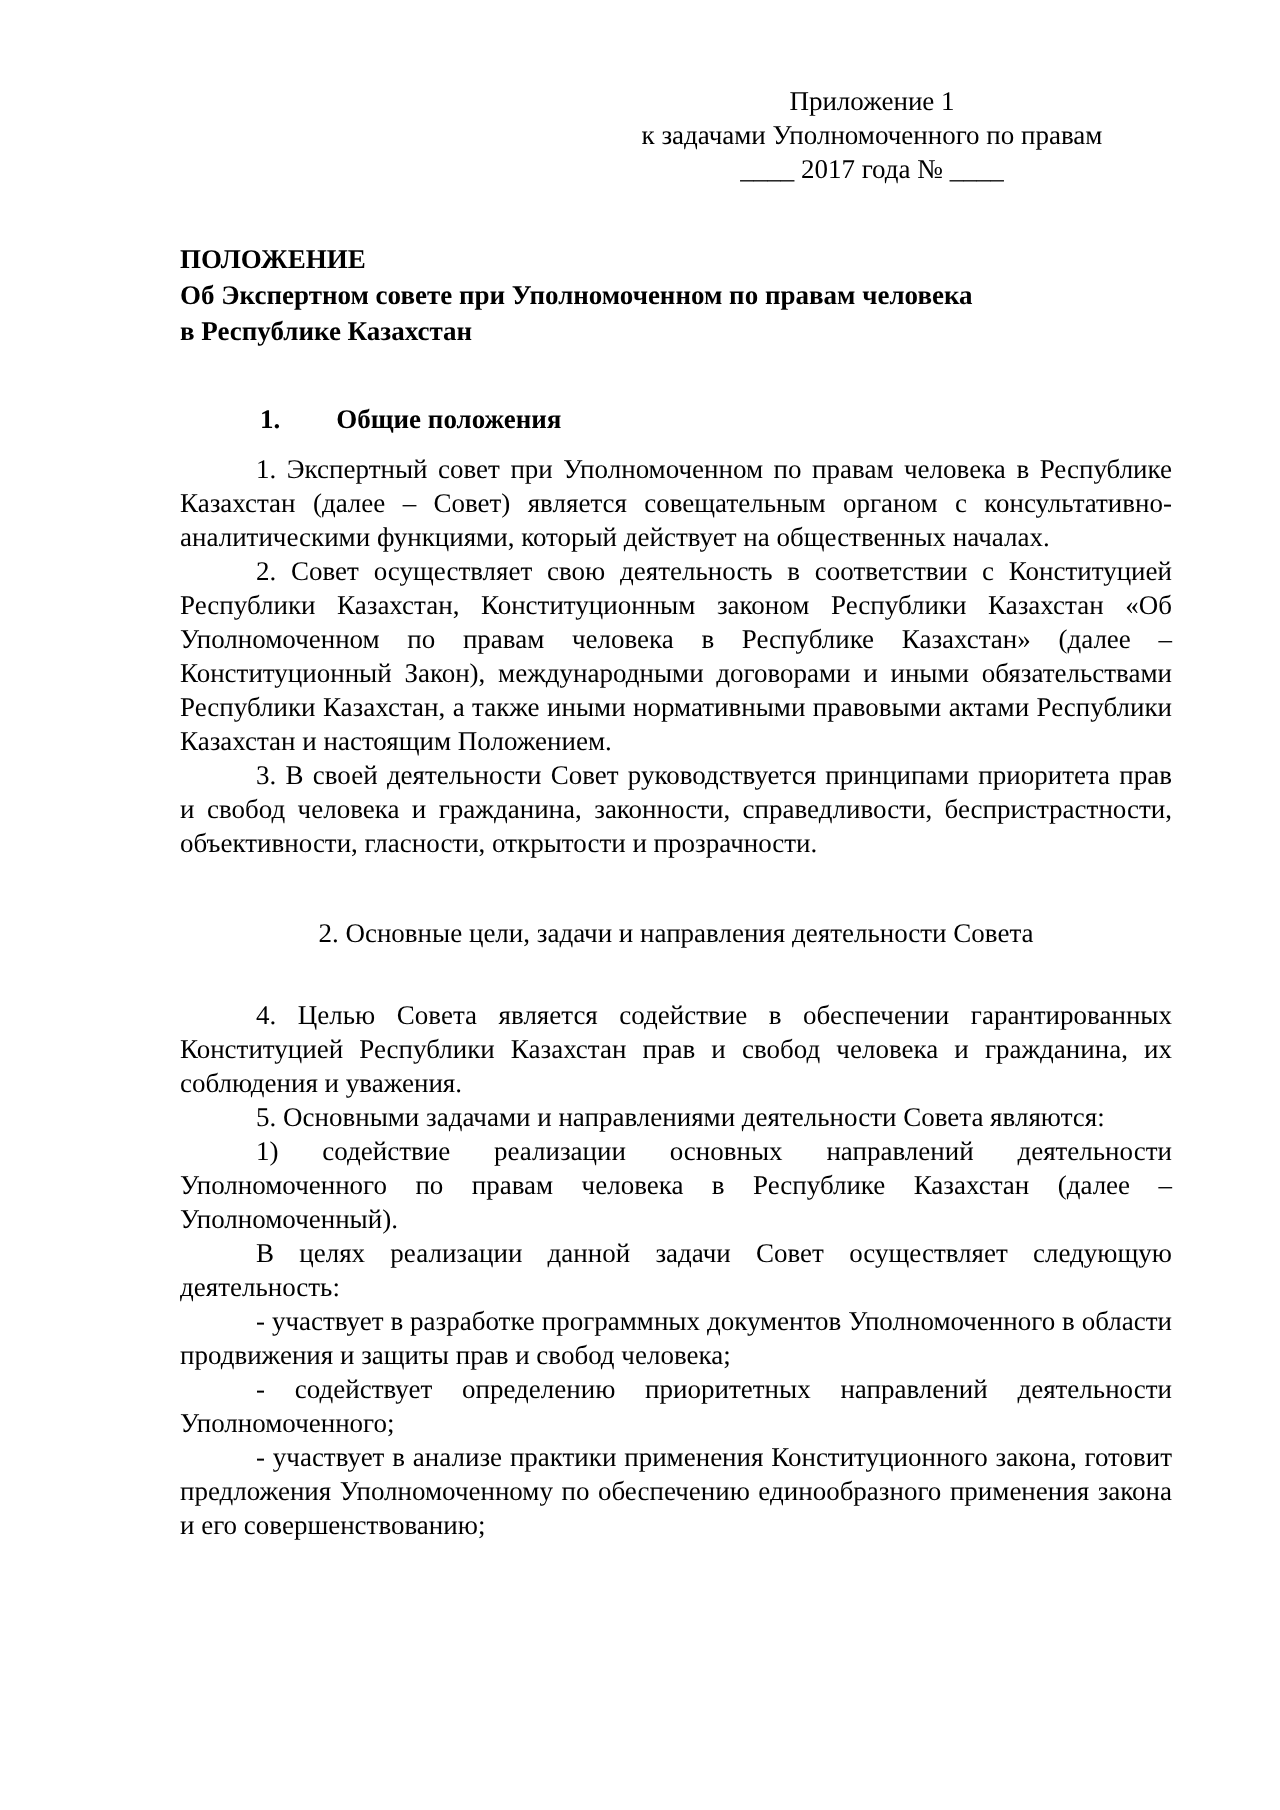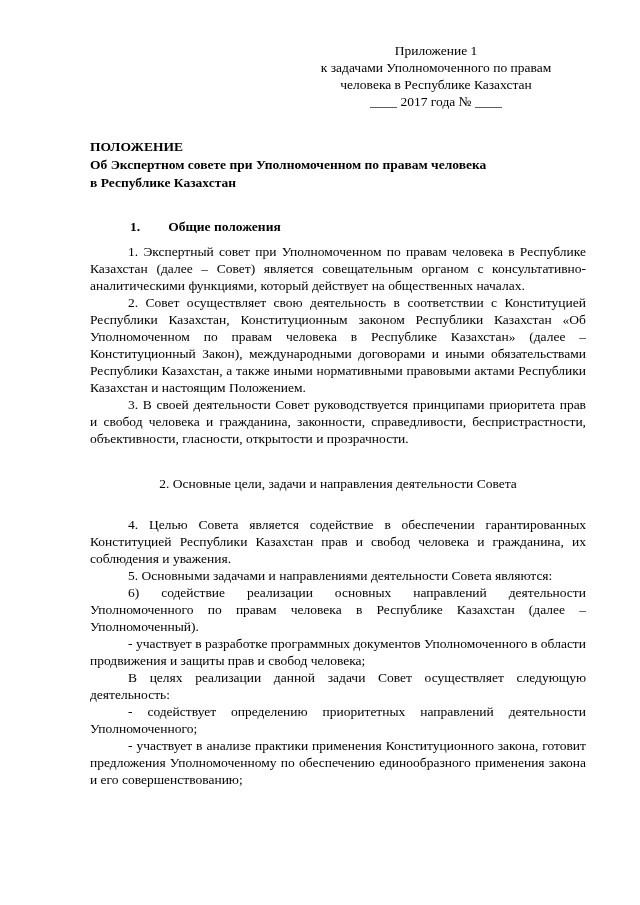--- a/index.html
+++ b/index.html
@@ -65,39 +65,38 @@
   }
 </style>
 </head>
 <body>
 
 <div class="page">
 
   <div class="appendix">
     <div>Приложение 1</div>
     <div>к задачами Уполномоченного по правам</div>
-    <div>человека в Республике Казахстан</div>
     <div>____ 2017 года № ____</div>
   </div>
 
   <div class="doc-title">
     <div>ПОЛОЖЕНИЕ</div>
     <div>Об Экспертном совете при Уполномоченном по правам человека</div>
     <div>в Республике Казахстан</div>
   </div>
 
   <p class="heading1"><span class="h-num">1.</span><span>Общие положения</span></p>
 
   <p class="para">1. Экспертный совет при Уполномоченном по правам человека в Республике Казахстан (далее – Совет) является совещательным органом с консультативно-аналитическими функциями, который действует на общественных началах.</p>
   <p class="para">2. Совет осуществляет свою деятельность в соответствии с Конституцией Республики Казахстан, Конституционным законом Республики Казахстан «Об Уполномоченном по правам человека в Республике Казахстан» (далее – Конституционный Закон), международными договорами и иными обязательствами Республики Казахстан, а также иными нормативными правовыми актами Республики Казахстан и настоящим Положением.</p>
   <p class="para">3. В своей деятельности Совет руководствуется принципами приоритета прав и свобод человека и гражданина, законности, справедливости, беспристрастности, объективности, гласности, открытости и прозрачности.</p>
 
   <p class="heading2">2. Основные цели, задачи и направления деятельности Совета</p>
 
   <p class="para">4. Целью Совета является содействие в обеспечении гарантированных Конституцией Республики Казахстан прав и свобод человека и гражданина, их соблюдения и уважения.</p>
   <p class="para">5. Основными задачами и направлениями деятельности Совета являются:</p>
-  <p class="para">6) содействие реализации основных направлений деятельности Уполномоченного по правам человека в Республике Казахстан (далее – Уполномоченный).</p>
+  <p class="para">1) содействие реализации основных направлений деятельности Уполномоченного по правам человека в Республике Казахстан (далее – Уполномоченный).</p>
+  <p class="para">В целях реализации данной задачи Совет осуществляет следующую деятельность:</p>
   <p class="para">- участвует в разработке программных документов Уполномоченного в области продвижения и защиты прав и свобод человека;</p>
-  <p class="para">В целях реализации данной задачи Совет осуществляет следующую деятельность:</p>
   <p class="para">- содействует определению приоритетных направлений деятельности Уполномоченного;</p>
   <p class="para">- участвует в анализе практики применения Конституционного закона, готовит предложения Уполномоченному по обеспечению единообразного применения закона и его совершенствованию;</p>
 
 </div>
 
 </body></html>

